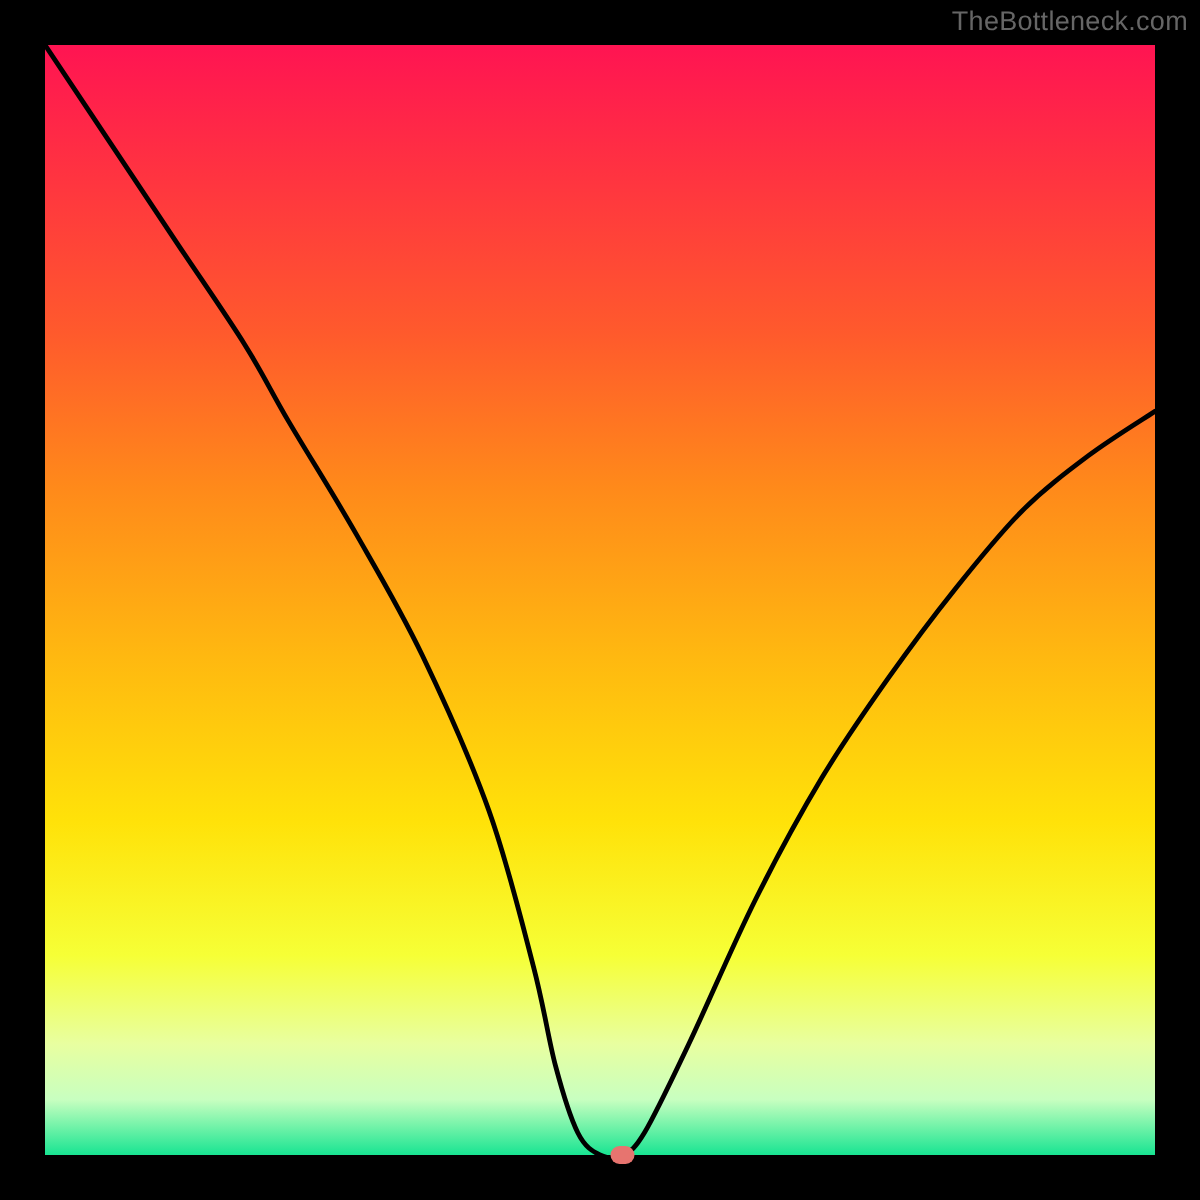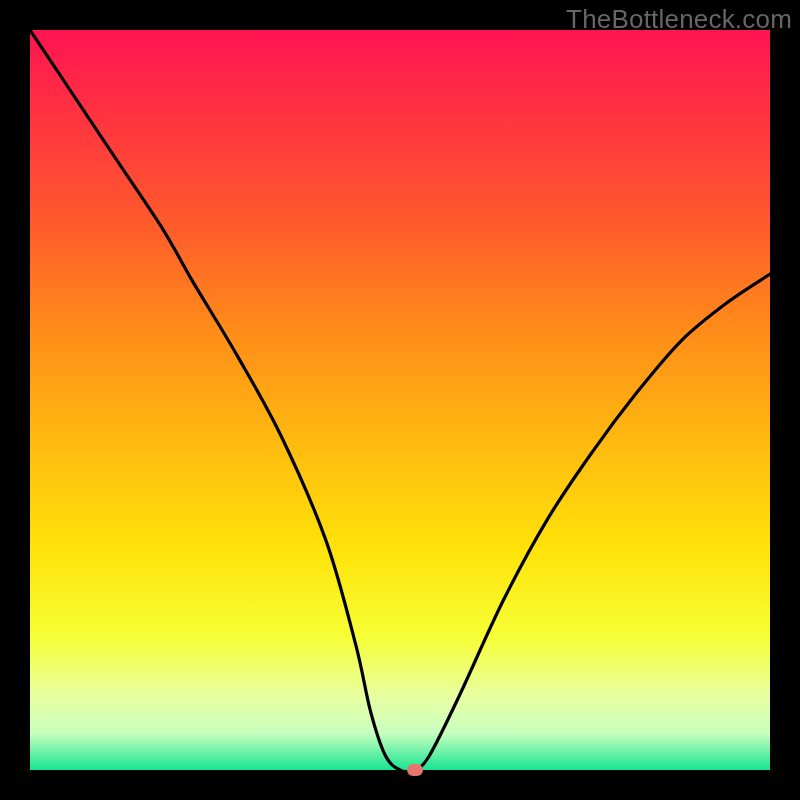--- a/index.html
+++ b/index.html
@@ -15,21 +15,21 @@
     position: relative;
     width: 800px;
     height: 800px;
     background: #000;
   }
   .watermark {
     position: absolute;
     top: 4px;
     right: 8px;
     color: #666;
-    font-size: 26px;
+    font-size: 18px;
     font-weight: 500;
     letter-spacing: 0.2px;
     z-index: 10;
     user-select: none;
   }
   .plot-area {
     position: absolute;
     left: 30px;
     top: 30px;
     width: 740px;

